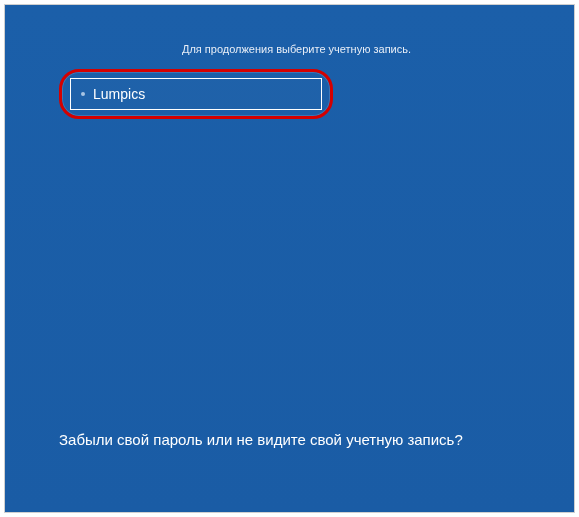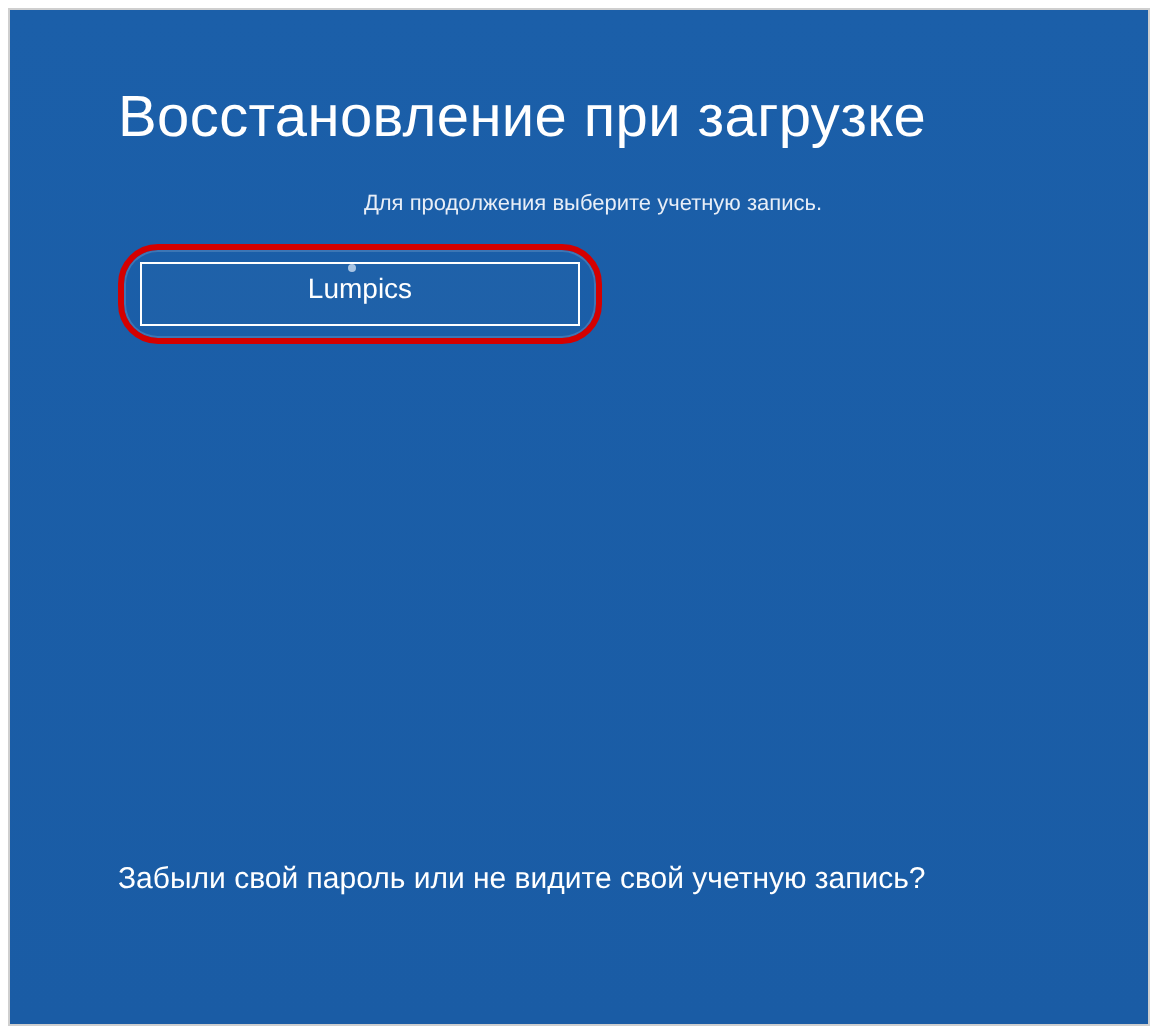--- a/index.html
+++ b/index.html
@@ -42,31 +42,30 @@
   }
   .highlight-ring {
     position: relative;
     display: inline-block;
     padding: 6px 8px;
     border: 3px solid #d40000;
     border-radius: 20px;
     box-shadow: 0 0 0 1px rgba(255,255,255,0.15) inset;
   }
   .account-item {
-    width: 220px;
+    width: 252px;
     height: 32px;
     border: 1px solid #ffffff;
     background: rgba(255,255,255,0.02);
     display: flex;
     align-items: center;
     padding: 0 10px;
     cursor: pointer;
     font-size: 14px;
     color: #ffffff;
-    flex-direction: column;
   }
   .account-item .bullet {
     width: 4px;
     height: 4px;
     background: #a8c4e3;
     border-radius: 50%;
     margin-right: 8px;
     flex-shrink: 0;
   }
   .footer-link {
@@ -77,21 +76,20 @@
     font-weight: 400;
     color: #ffffff;
     cursor: pointer;
   }
 </style>
 </head>
 <body>
 
 <div class="frame">
   <div class="content">
-    <h1 class="title">Восстановление при загрузке</h1>
     <div class="subtitle">Для продолжения выберите учетную запись.</div>
 
     <div class="highlight-ring">
       <div class="account-item">
         <span class="bullet"></span>
         <span>Lumpics</span>
       </div>
     </div>
   </div>
 

